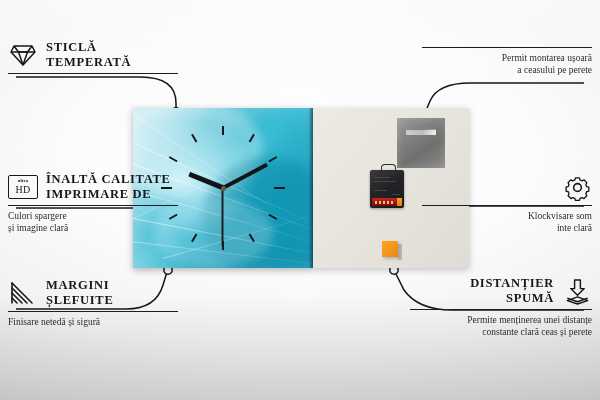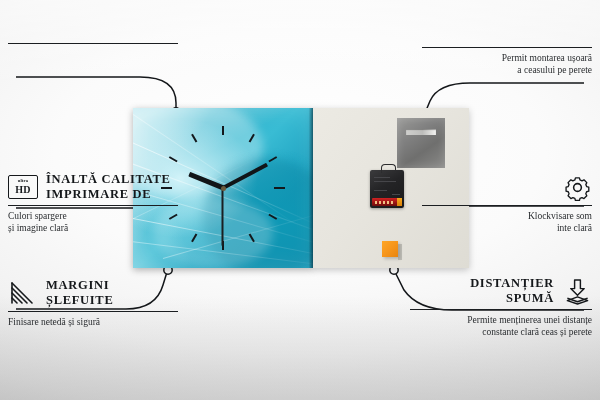--- a/index.html
+++ b/index.html
@@ -282,21 +282,21 @@
     justify-content: center;
     line-height: 1;
   }
   .hd-ultra {
     font-size: 4.6px;
     font-weight: bold;
     letter-spacing: 0.2px;
   }
   .hd-main {
     font-size: 10px;
-    font-weight: bold;
+    font-weight: normal;
     letter-spacing: 0.2px;
     margin-top: 0.5px;
   }
 </style>
 </head>
 <body>
 
 <div id="stage">
 
   <svg id="connectors" viewBox="0 0 600 400" width="600" height="400">
@@ -397,20 +397,35 @@
         <div class="battery-tip"></div>
       </div>
     </div>
 
     <div class="foam">
       <div class="foam-side"></div>
     </div>
   </div>
 
   <div class="callout left" style="top:40px;">
+    <div class="head-row">
+      <div class="icon-box">
+        <svg viewBox="0 0 26 24" width="26" height="24" fill="none" stroke="#15181b" stroke-width="1.5" stroke-linejoin="round">
+          <path d="M4 3 H22 L25 9 L13 22 L1 9 Z"></path>
+          <path d="M1 9 H25"></path>
+          <path d="M4 3 L8.5 9 L13 22"></path>
+          <path d="M22 3 L17.5 9 L13 22"></path>
+          <path d="M8.5 9 H17.5"></path>
+        </svg>
+      </div>
+      <div class="title">
+        <div>STICLĂ</div>
+        <div>TEMPERATĂ</div>
+      </div>
+    </div>
     <div class="rule"></div>
   </div>
 
   <div class="callout left" style="top:172px;">
     <div class="head-row">
       <div class="icon-box">
         <div class="hd-icon">
           <span class="hd-ultra">ultra</span>
           <span class="hd-main">HD</span>
         </div>

